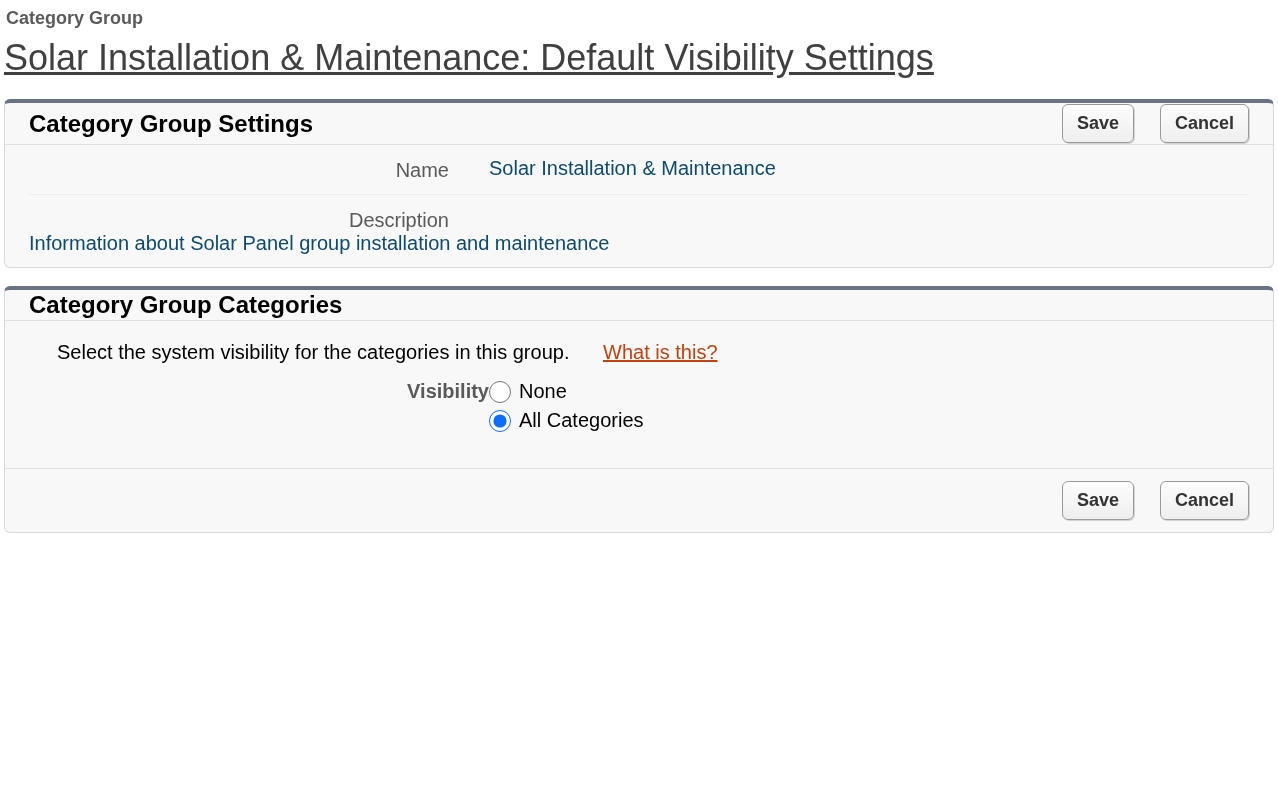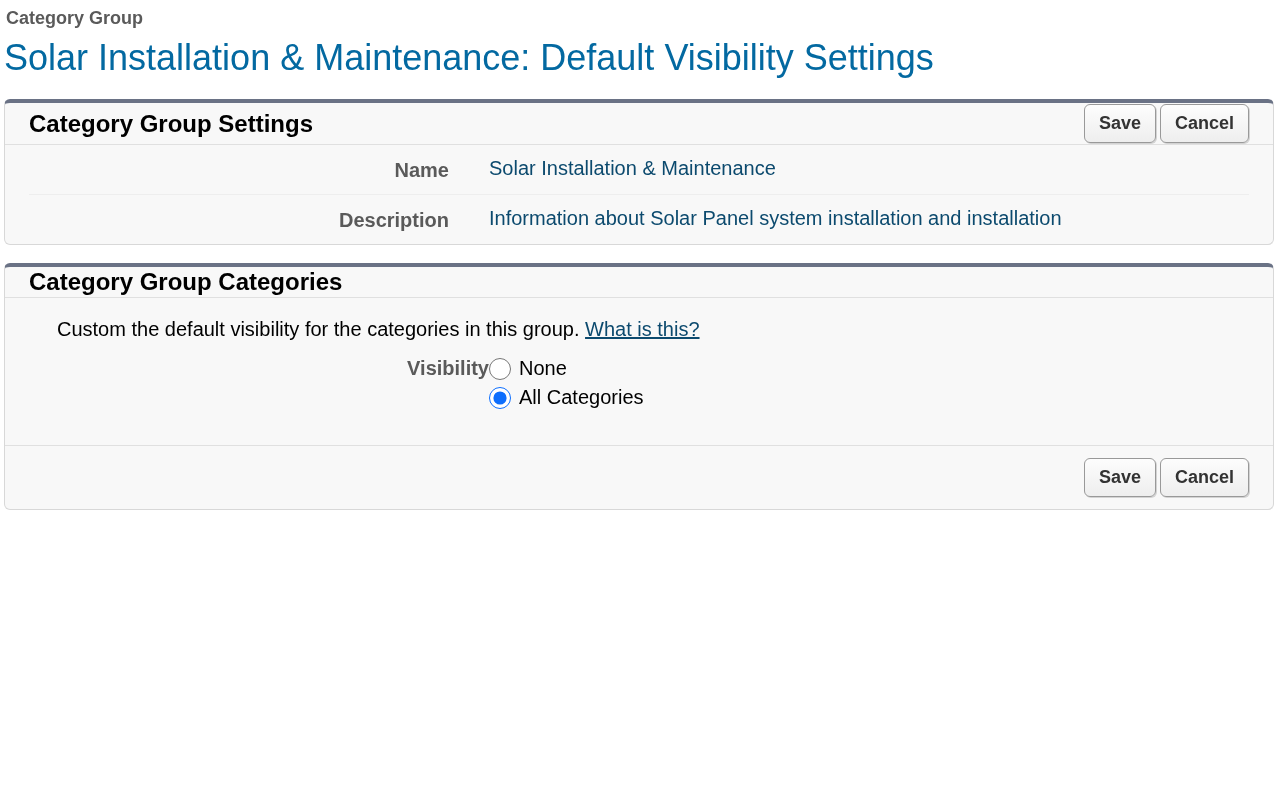--- a/index.html
+++ b/index.html
@@ -13,22 +13,23 @@
   }
   .page-label {
     font-size: 18px;
     font-weight: bold;
     color: #5a5a5a;
     margin: 0 0 4px 2px;
   }
   .page-title {
     font-size: 36px;
     font-weight: 400;
-    color: #0369a1;
+    color: #404040;
     margin: 8px 0 20px 0;
+    text-decoration: underline;
   }
   .panel {
     border: 1px solid #d8d8d8;
     border-top: 4px solid #6a7285;
     border-radius: 6px;
     background: #f8f8f8;
     margin-bottom: 18px;
     overflow: hidden;
   }
   .panel-header {
@@ -38,48 +39,48 @@
     border-bottom: 1px solid #e0e0e0;
   }
   .panel-header h2 {
     font-size: 24px;
     font-weight: bold;
     margin: 0;
     flex: 1;
   }
   .btn-row {
     display: flex;
-    gap: 4px;
+    gap: 26px;
   }
   .btn {
     font-size: 18px;
     font-weight: bold;
     color: #333;
     background: linear-gradient(#fdfdfd, #eeeeee);
     border: 1px solid #999;
     border-radius: 6px;
     padding: 8px 14px;
     cursor: pointer;
     box-shadow: 1px 1px 0 rgba(0,0,0,0.15);
   }
 
   .field-row {
     display: flex;
     align-items: flex-start;
     padding: 12px 0;
     border-bottom: 1px solid #eee;
     margin: 0 24px;
   }
-  .field-row:last-child { border-bottom: none; }
+  .field-row:last-child { border-bottom: none; flex-direction: column; }
   .field-label {
     width: 460px;
     text-align: right;
     padding-right: 40px;
     font-size: 20px;
-    font-weight: bold;
+    font-weight: normal;
     color: #5a5a5a;
     padding-top: 2px;
   }
   .field-value {
     flex: 1;
     font-size: 20px;
     color: #0c4a6e;
   }
   .checkmark {
     font-family: "Segoe UI Symbol", "Apple Symbols", sans-serif;
@@ -92,22 +93,23 @@
 
   .visibility-body {
     padding: 20px 24px 30px 24px;
     border-bottom: 1px solid #e0e0e0;
   }
   .visibility-intro {
     font-size: 20px;
     margin: 0 0 16px 28px;
   }
   .visibility-intro a {
-    color: #0c4a6e;
+    color: #c2410c;
     text-decoration: underline;
+    margin-left: 28px;
   }
   .vis-row {
     display: flex;
     align-items: flex-start;
   }
   .vis-label {
     width: 460px;
     text-align: right;
     font-size: 20px;
     font-weight: bold;
@@ -153,32 +155,32 @@
   </div>
 
   <div class="field-row">
     <div class="field-label">Name</div>
     <div class="field-value">Solar Installation &amp; Maintenance</div>
   </div>
 
 
   <div class="field-row">
     <div class="field-label">Description</div>
-    <div class="field-value">Information about Solar Panel system installation and installation</div>
+    <div class="field-value">Information about Solar Panel group installation and maintenance</div>
   </div>
 </div>
 
 <div class="panel">
   <div class="panel-header">
     <h2>Category Group Categories</h2>
   </div>
 
   <div class="visibility-body">
     <p class="visibility-intro">
-      <span>Custom the default visibility for the categories in this group. </span><a href="#">What is this?</a>
+      <span>Select the system visibility for the categories in this group. </span><a href="#">What is this?</a>
     </p>
 
     <div class="vis-row">
       <div class="vis-label">Visibility</div>
       <div class="vis-options">
         <div class="radio-line">
           <input type="radio" name="vis" id="vis-none" style="">
           <label for="vis-none">None</label>
         </div>
         <div class="radio-line">

